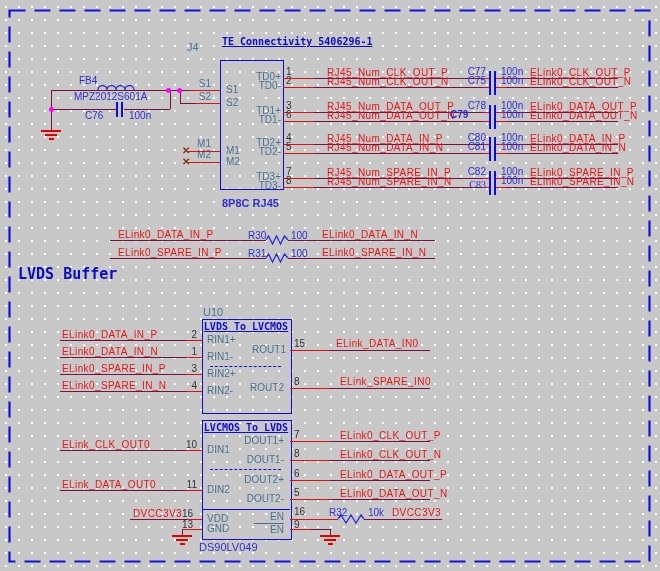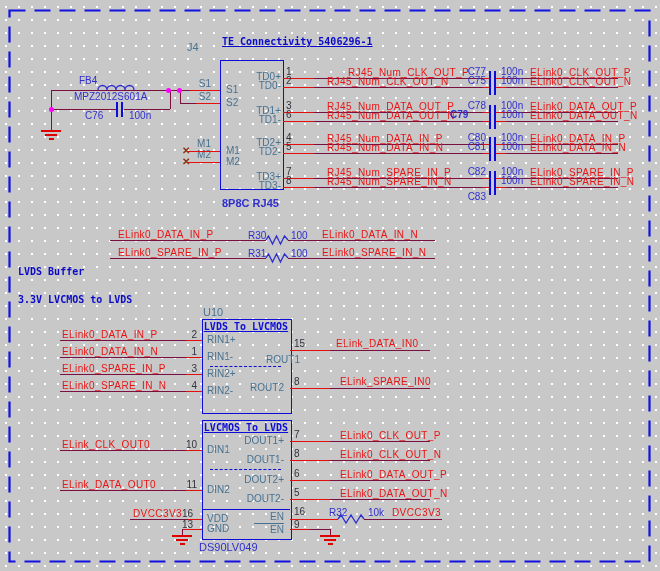--- a/index.html
+++ b/index.html
@@ -33,39 +33,38 @@
   .gnd i{display:block; margin:0 auto; background:var(--gnd); height:2px;}
   .gnd i:nth-child(1){width:20px;}
   .gnd i:nth-child(2){width:12px; margin-top:2px;}
   .gnd i:nth-child(3){width:5px; margin-top:2px;}
   .x{position:absolute; color:#8b2f10; font-size:10px; line-height:10px; font-weight:bold;}
   .hdr{position:absolute; color:var(--outline); font-weight:bold; font-size:10px;
        text-decoration:underline; font-family:"DejaVu Sans Mono", monospace; text-align:center; line-height:1;}
   .title-main{color:var(--title); font-family:"DejaVu Sans Mono", monospace;
        font-weight:bold; font-size:20px; letter-spacing:1px;}
   .title-sub{color:var(--title); font-family:"DejaVu Sans Mono", monospace;
-       font-weight:bold; font-size:10px;}
+       font-weight:bold; font-size:15px;}
   .part-top{color:var(--title); font-family:"DejaVu Sans Mono", monospace;
        font-weight:bold; font-size:10px; text-decoration:underline;}
   .dash{position:absolute; border-top:1px dashed var(--outline); height:0;}
   .sep{position:absolute; height:1px; background:var(--outline);}
   .ovl{border-top:1px solid var(--pname); padding-top:1px;}
   svg{position:absolute; overflow:visible;}
 </style>
 </head>
 <body>
 
 <div id="sheet">
 
   <svg width="660" height="571" style="left:0;top:0;">
     <rect x="9.5" y="10.5" width="640" height="551" fill="none" stroke="#1111e0" stroke-width="2.2" stroke-dasharray="16 9"></rect>
   </svg>
 
   <div class="t title-sub" style="left:18px;top:267px;">LVDS Buffer</div>
-  <div class="t title-sub" style="left:18px;top:295px;">3.3V LVCMOS to LVDS</div>
 
   <div class="t ref" style="left:187px;top:42px;">J4</div>
   <div class="t part-top" style="left:222px;top:37px;">TE Connectivity 5406296-1</div>
   <div class="box" style="left:220px;top:60px;width:62px;height:128px;"></div>
   <div class="t foot" style="left:222px;top:198px;font-weight:bold;">8P8C RJ45</div>
 
   <div class="hw" style="left:51px;top:90px;width:139px;"></div>
   <div class="hs" style="left:190px;top:90px;width:30px;"></div>
   <svg style="left:97px;top:81px;" width="38" height="9">
     <path d="M1,9 A4.5,4.5 0 0 1 10,9 A4.5,4.5 0 0 1 19,9 A4.5,4.5 0 0 1 28,9 A4.5,4.5 0 0 1 37,9" fill="none" stroke="#2f2fd0" stroke-width="1.3"></path>
@@ -103,21 +102,21 @@
 
   <div class="t pname" style="left:226px;top:85px;">S1</div>
   <div class="t pname" style="left:226px;top:98px;">S2</div>
   <div class="t pname" style="left:226px;top:146px;">M1</div>
   <div class="t pname" style="left:226px;top:157px;">M2</div>
 
   <div class="t pname ra" style="left:244px;top:72px;width:37px;">TD0+</div>
   <div class="t pnum" style="left:286px;top:67px;">1</div>
   <div class="hs" style="left:283px;top:78px;width:31px;"></div>
   <div class="hw" style="left:314px;top:78px;width:169px;"></div>
-  <div class="t net" style="left:327px;top:68px;margin-left:21px;">RJ45_Num_CLK_OUT_P</div>
+  <div class="t net" style="left:327px;top:68px;">RJ45_Num_CLK_OUT_P</div>
   <div class="t val ra" style="left:450px;top:67px;width:36px;">C77</div>
   <div class="hs" style="left:483px;top:78px;width:6px;"></div>
   <div class="plate" style="left:489px;top:71px;height:15px;"></div>
   <div class="plate" style="left:494px;top:71px;height:15px;"></div>
   <div class="hs" style="left:496px;top:78px;width:10px;"></div>
   <div class="t val" style="left:501px;top:67px;">100n</div>
   <div class="hw" style="left:506px;top:78px;width:112px;"></div>
   <div class="t net" style="left:530px;top:68px;">ELink0_CLK_OUT_P</div>
 
   <div class="t pname ra" style="left:244px;top:81px;width:37px;">TD0-</div>
@@ -202,21 +201,21 @@
   <div class="hs" style="left:496px;top:178px;width:10px;"></div>
   <div class="t val" style="left:501px;top:167px;">100n</div>
   <div class="hw" style="left:506px;top:178px;width:112px;"></div>
   <div class="t net" style="left:530px;top:168px;">ELink0_SPARE_IN_P</div>
 
   <div class="t pname ra" style="left:244px;top:181px;width:37px;">TD3-</div>
   <div class="t pnum" style="left:286px;top:176px;">8</div>
   <div class="hs" style="left:283px;top:187px;width:31px;"></div>
   <div class="hw" style="left:314px;top:187px;width:169px;"></div>
   <div class="t net" style="left:327px;top:177px;">RJ45_Num_SPARE_IN_N</div>
-  <div class="t val ra" style="left:450px;top:192px;width:36px;">C83</div>
+  <div class="t val ra" style="left:450px;top:180px;width:36px;font-family:Liberation Serif, serif;">C83</div>
   <div class="hs" style="left:483px;top:187px;width:6px;"></div>
   <div class="plate" style="left:489px;top:180px;height:15px;"></div>
   <div class="plate" style="left:494px;top:180px;height:15px;"></div>
   <div class="hs" style="left:496px;top:187px;width:10px;"></div>
   <div class="t val" style="left:501px;top:176px;">100n</div>
   <div class="hw" style="left:506px;top:187px;width:112px;"></div>
   <div class="t net" style="left:530px;top:177px;">ELink0_SPARE_IN_N</div>
 
   <div class="t net" style="left:118px;top:230px;">ELink0_DATA_IN_P</div>
   <div class="hw" style="left:110px;top:240px;width:156px;"></div>
@@ -260,21 +259,21 @@
   <div class="t net" style="left:62px;top:364px;">ELink0_SPARE_IN_P</div>
   <div class="t pnum ra" style="left:180px;top:364px;width:17px;">3</div>
   <div class="t pname" style="left:207px;top:369px;">RIN2+</div>
 
   <div class="hw" style="left:60px;top:391px;width:126px;"></div>
   <div class="hs" style="left:186px;top:391px;width:16px;"></div>
   <div class="t net" style="left:62px;top:381px;">ELink0_SPARE_IN_N</div>
   <div class="t pnum ra" style="left:180px;top:381px;width:17px;">4</div>
   <div class="t pname" style="left:207px;top:386px;">RIN2-</div>
 
-  <div class="t pname ra" style="left:250px;top:345px;width:50px;margin-top:10px;">ROUT1</div>
+  <div class="t pname ra" style="left:236px;top:345px;width:50px;">ROUT1</div>
   <div class="t pnum" style="left:294px;top:339px;">15</div>
   <div class="hs" style="left:290px;top:350px;width:40px;"></div>
   <div class="hw" style="left:330px;top:350px;width:100px;"></div>
   <div class="t net" style="left:336px;top:339px;">ELink_DATA_IN0</div>
 
   <div class="t pname ra" style="left:234px;top:383px;width:50px;">ROUT2</div>
   <div class="t pnum" style="left:294px;top:377px;">8</div>
   <div class="hs" style="left:290px;top:388px;width:40px;"></div>
   <div class="hw" style="left:330px;top:388px;width:100px;"></div>
   <div class="t net" style="left:340px;top:377px;">ELink_SPARE_IN0</div>

